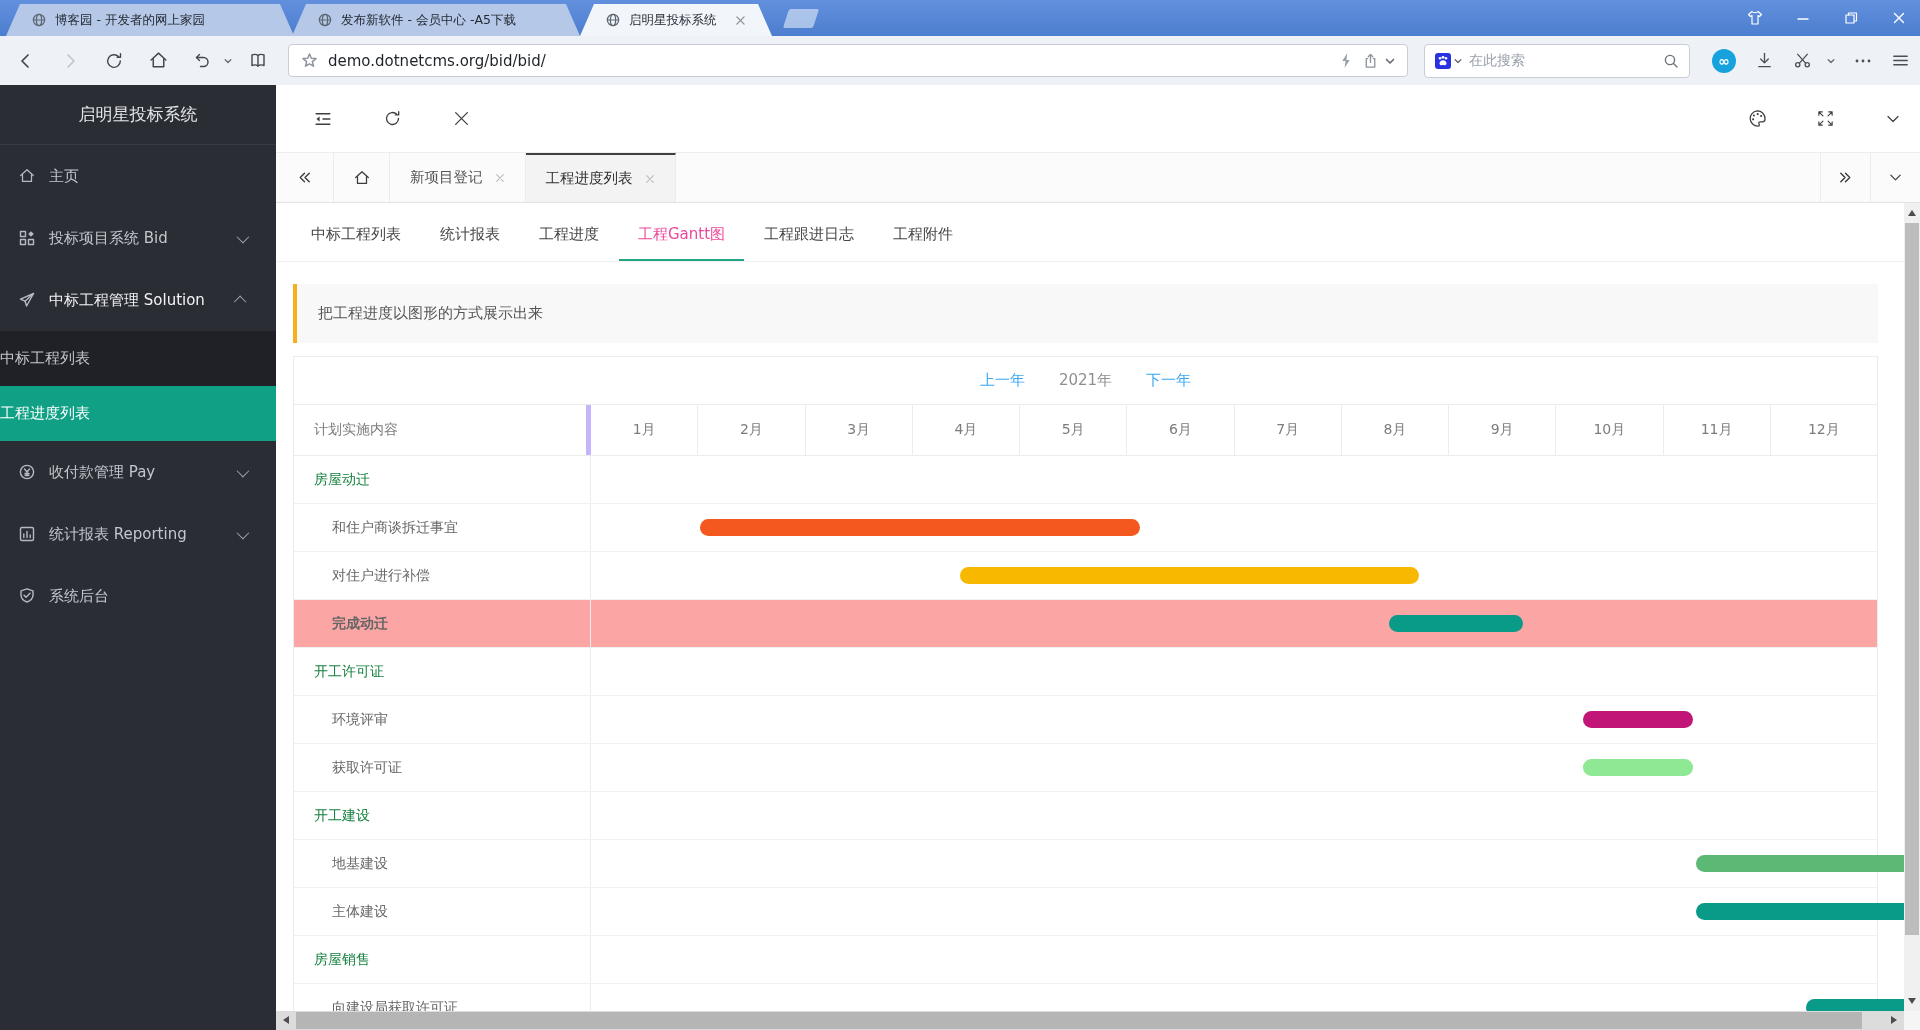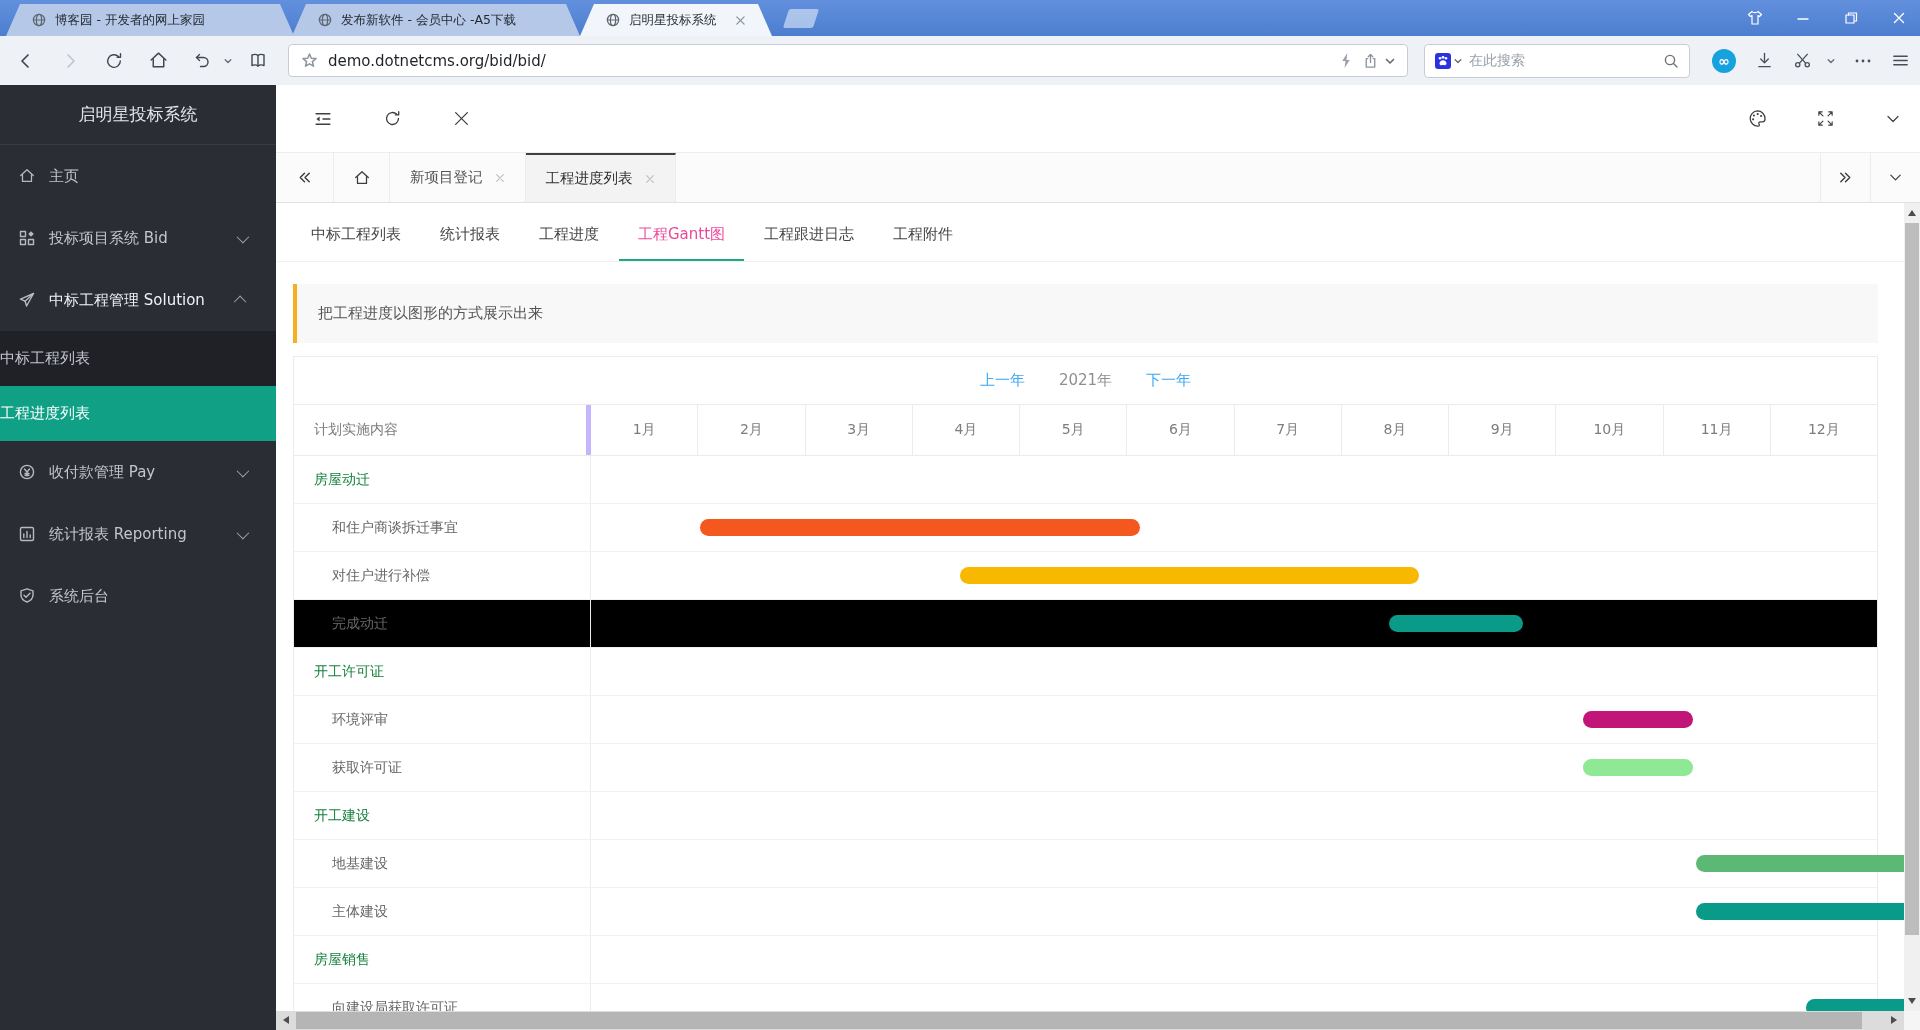--- a/index.html
+++ b/index.html
@@ -86,21 +86,21 @@
   
   .gantt{ position:absolute; left:17px; top:153px; width:1585px; border:1px solid #ececec; background:#fff; }
   .g-year{ height:47px; display:flex; align-items:center; justify-content:center; gap:34px; font-size:15px; }
   .g-link{ color:#3aa7f5; }
   .g-yr{ color:#8f8f8f; }
   .g-head{ height:52px; display:flex; border-top:1px solid #ececec; border-bottom:1px solid #ececec; color:#7c7c7c; font-size:14px; }
   .g-hlabel{ width:297px; border-right:5px solid #c4b5fd; display:flex; align-items:center; padding-left:20px; }
   .g-mcell{ flex:1; display:flex; align-items:center; justify-content:center; border-left:1px solid #ececec; }
   .g-mcell.first{ border-left:none; }
   .g-row{ height:48px; display:flex; border-bottom:1px solid #f1f1f1; }
-  .g-row.shaded{ background:#000000; }
+  .g-row.shaded{ background:#fca5a5;font-weight:bold; }
   .g-label{ width:297px; border-right:1px solid #ececec; display:flex; align-items:center;
             padding-left:38px; font-size:14px; color:#666; }
   .g-row.group .g-label{ padding-left:20px; color:#15803d;font-family:Liberation Mono, monospace; }
   .g-chart{ flex:1; position:relative; }
   .bar{ position:absolute; top:15px; height:17px; border-radius:9px; }
   .bar.clipped{ border-radius:9px 0 0 9px; }
 
   
   .vscroll{ position:absolute; right:0; top:118px; width:16px; bottom:19px; background:#f0f0f0; }
   .vthumb{ position:absolute; left:1px; right:1px; top:20px; height:712px; background:#bdbdbd; }

